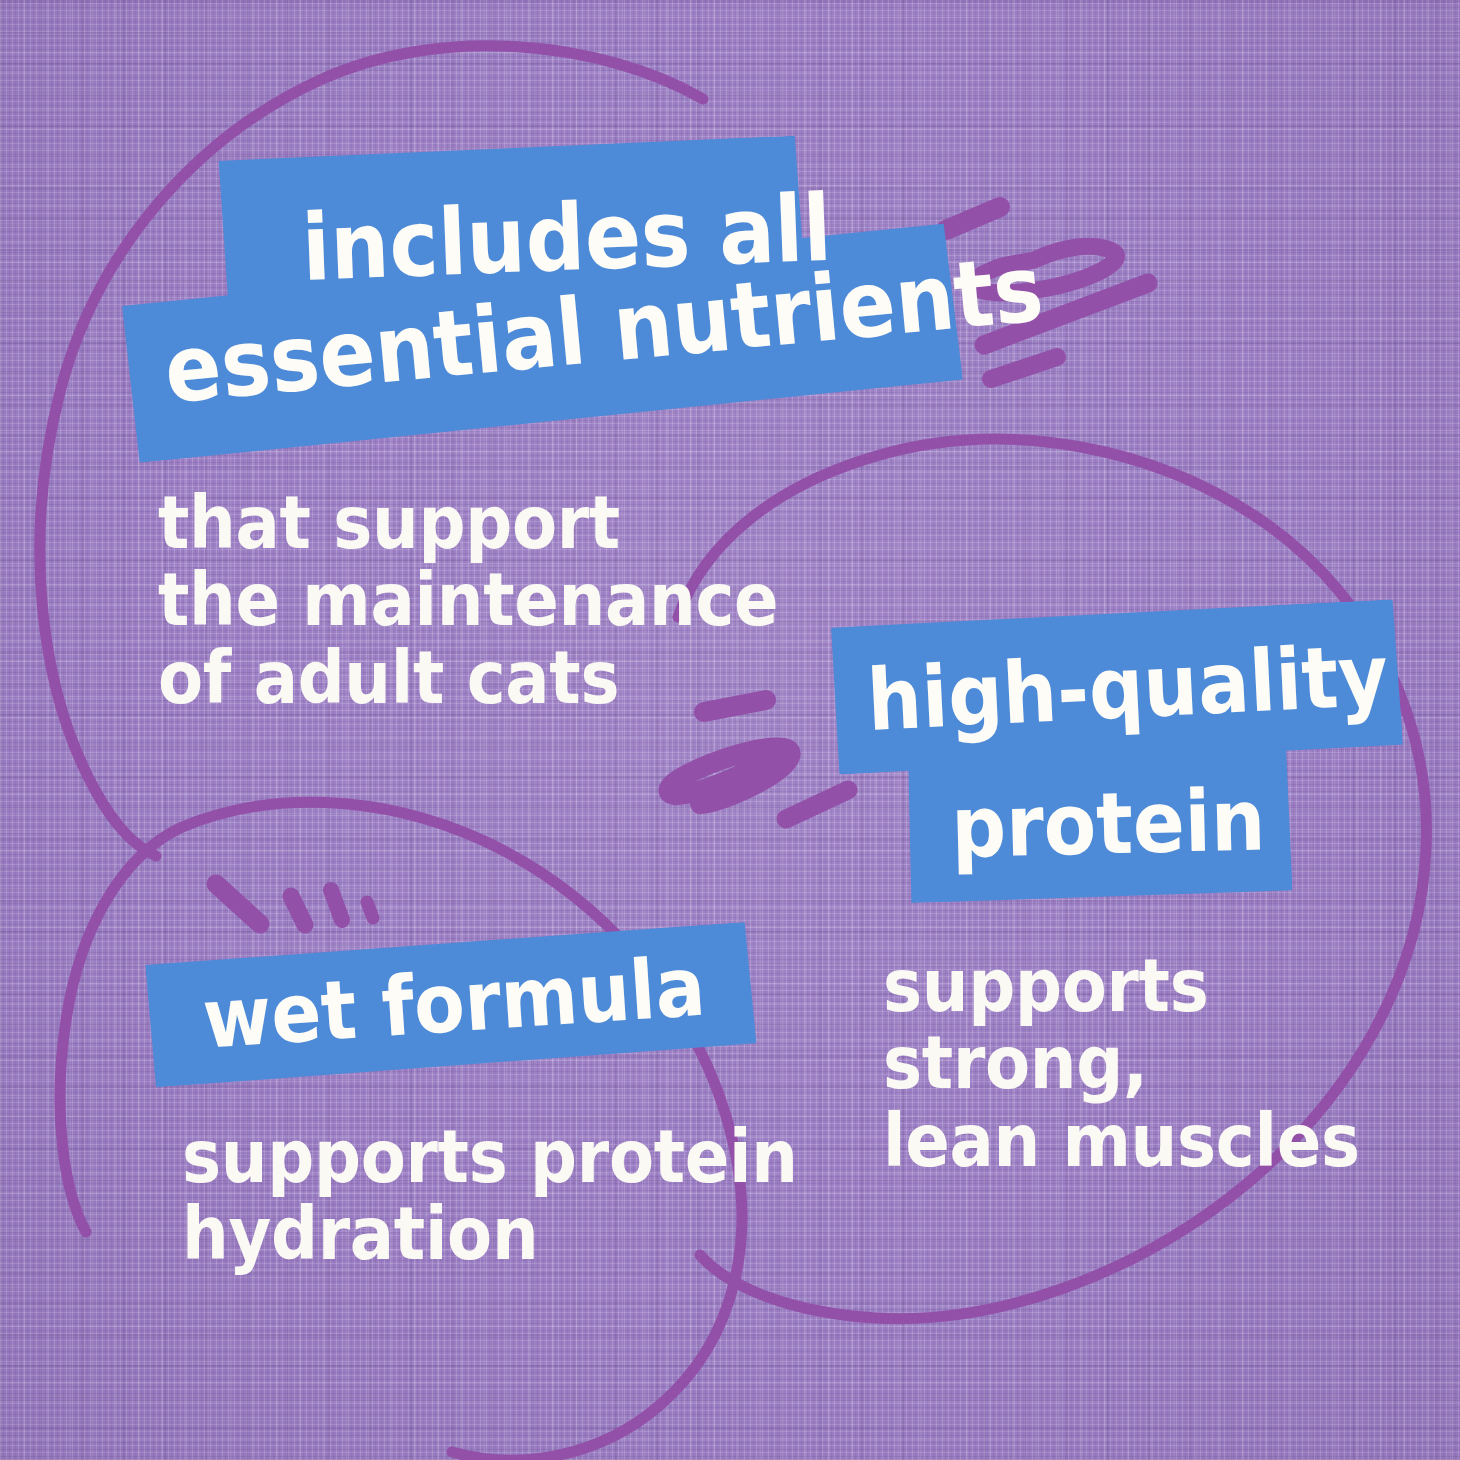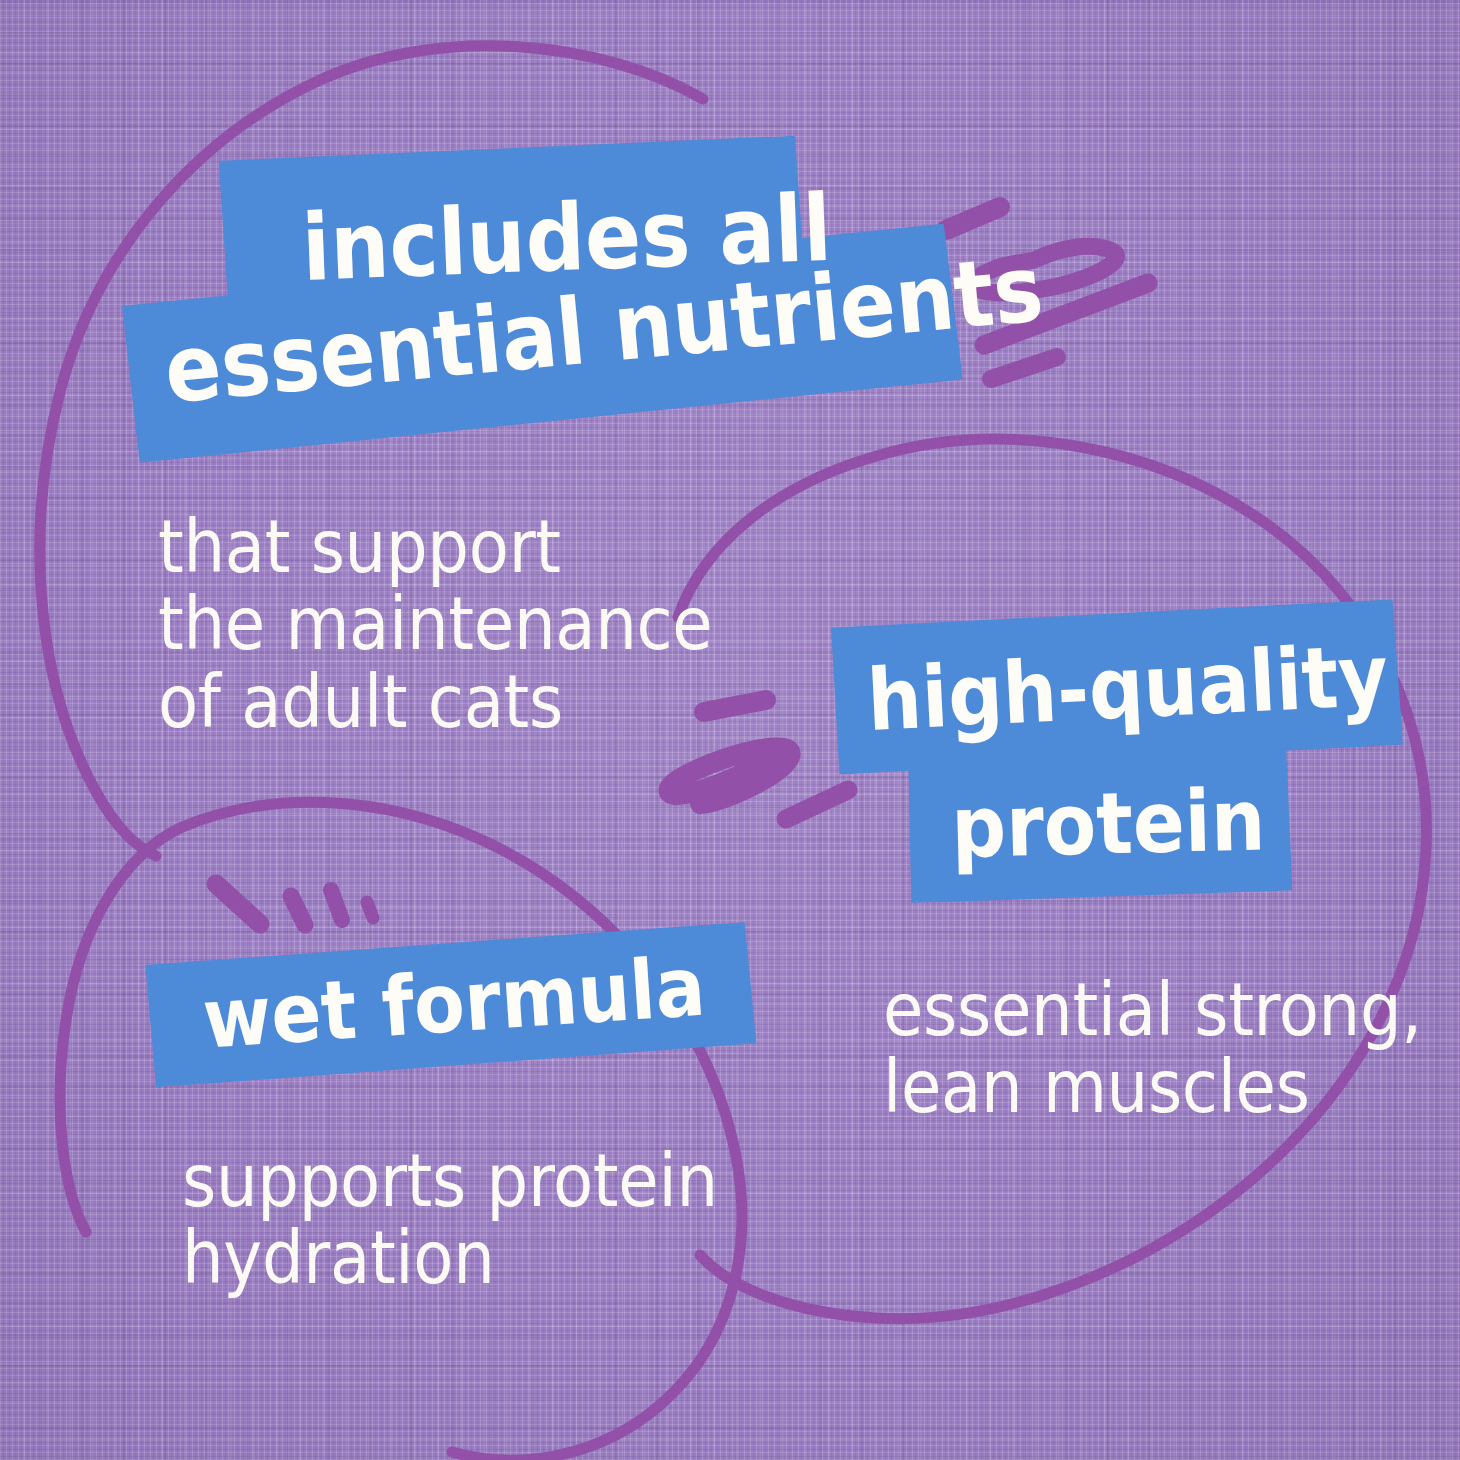--- a/index.html
+++ b/index.html
@@ -98,25 +98,24 @@
     color: #fdfcf7;
     white-space: nowrap;
     transform-origin: left top;
   }
 
   
   .body-copy {
     position: absolute;
     color: #fbf9f4;
     font-family: "DejaVu Sans Condensed", "Liberation Sans Narrow", "Liberation Sans", sans-serif;
-    font-weight: 400;
+    font-weight: 700;
     line-height: 1.06;
     white-space: pre-line;
     letter-spacing: -0.3px;
-    margin-top: 24px;
   }
 </style>
 </head>
 <body>
 
 <div id="poster">
 
   <div class="tex tex-warp"></div>
   <div class="tex tex-weft"></div>
   <div class="tex tex-slub1"></div>
@@ -195,21 +194,21 @@
                 transform: rotate(-2.6deg); transform-origin: left top;
                 clip-path: polygon(0.7% 2%, 99.3% 0%, 100% 97%, 1% 100%);"></div>
     <div class="band" style="left:905px; top:755px; width:385px; height:148px;
                 transform: rotate(-1.0deg); transform-origin: left top;
                 clip-path: polygon(0.8% 3%, 99% 0%, 100% 96%, 1% 100%);"></div>
 
     <div class="bannertext" style="left:865px; top:651px; font-size:85px; transform: rotate(-2.8deg);">high-quality</div>
 
     <div class="bannertext" style="left:950px; top:778px; font-size:85px; transform: rotate(-1.4deg);">protein</div>
 
-    <div class="body-copy" style="left:883px; top:947px; font-size:73px;">essential strong,
+    <div class="body-copy" style="left:883px; top:947px; font-size:73px;">supports strong,
 lean muscles</div>
   </div>
 
   <div>
 
     <div class="band" style="left:142px; top:960px; width:608px; height:128px;
                 transform: rotate(-3.6deg); transform-origin: left top;
                 clip-path: polygon(0.5% 4%, 99.3% 0%, 100% 95%, 1% 100%);"></div>
 
     <div class="bannertext" style="left:200px; top:972px; font-size:82px; transform: rotate(-3.8deg);">wet formula</div>

